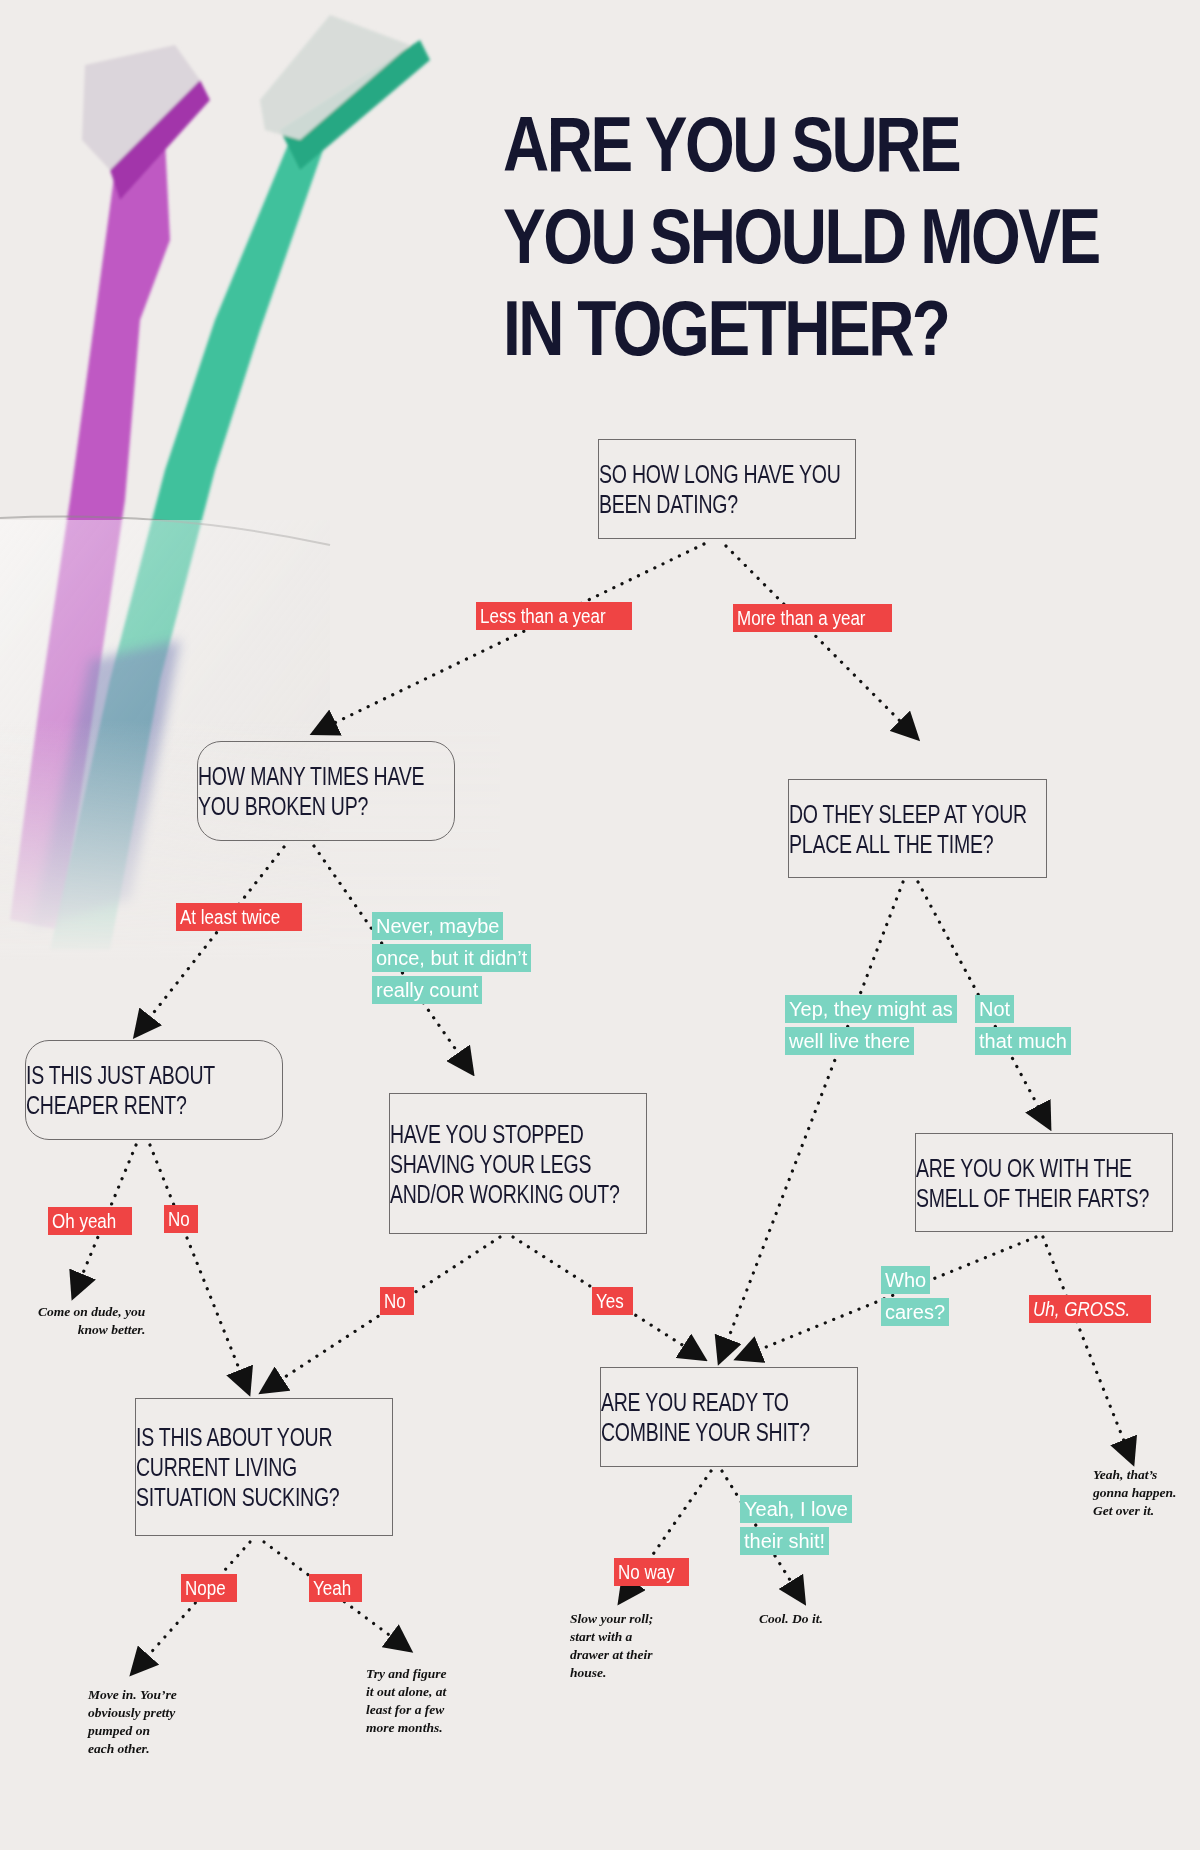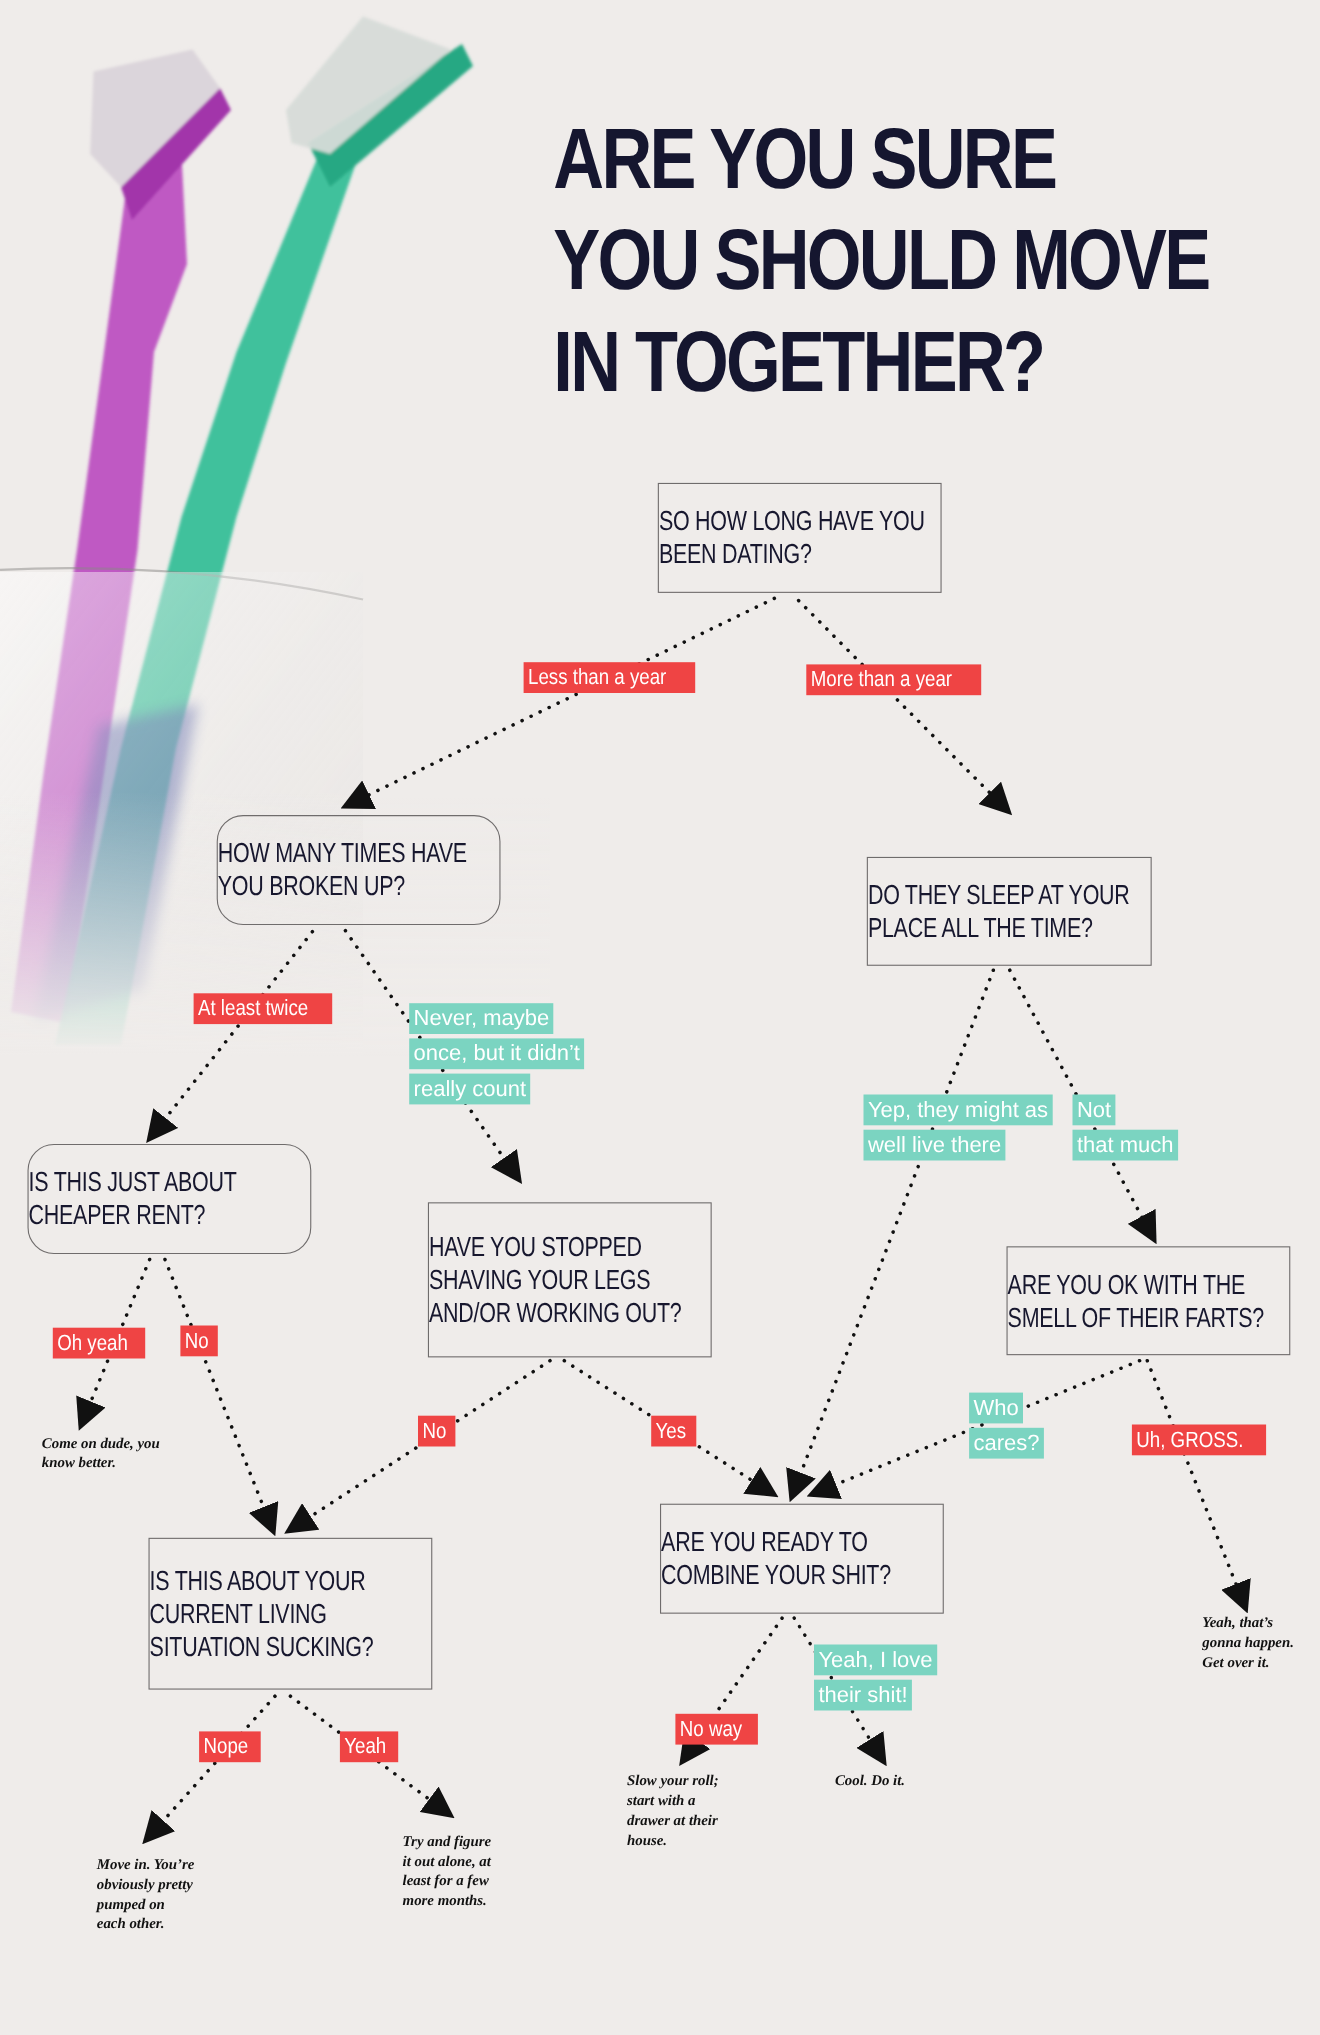--- a/index.html
+++ b/index.html
@@ -207,30 +207,30 @@
     <span>that much</span>
 </div>
 <div class="tag" style="left:48px;top:1207px;"><span class="t">Oh yeah</span></div>
 <div class="tag" style="left:164px;top:1205px;"><span class="t">No</span></div>
 <div class="tag" style="left:380px;top:1287px;"><span class="t">No</span></div>
 <div class="tag" style="left:592px;top:1287px;"><span class="t">Yes</span></div>
 <div class="tag stack" style="left:881px;top:1266px;">
   <span>Who</span>
     <span>cares?</span>
 </div>
-<div class="tag" style="left:1029px;top:1295px;"><span class="t">Uh, GROSS.</span></div>
+<div class="tag" style="left:1029px;top:1295px;font-style:italic;"><span class="t">Uh, GROSS.</span></div>
 <div class="tag" style="left:181px;top:1574px;"><span class="t">Nope</span></div>
 <div class="tag" style="left:309px;top:1574px;"><span class="t">Yeah</span></div>
 <div class="tag" style="left:614px;top:1527px;margin-top:31px;"><span class="t">No way</span></div>
 <div class="tag stack" style="left:740px;top:1495px;">
   <span>Yeah, I love</span>
     <span>their shit!</span>
 </div>
 
-<div class="ans" style="left:38px;top:1303px;">
+<div class="ans" style="left:38px;top:1303px;text-align:right;">
   <span>Come on dude, you</span>
     <span>know better.</span>
 </div>
 <div class="ans" style="left:1093px;top:1466px;">
   <span>Yeah, that’s</span>
     <span>gonna happen.</span>
     <span>Get over it.</span>
 </div>
 <div class="ans" style="left:88px;top:1686px;">
   <span>Move in. You’re</span>

